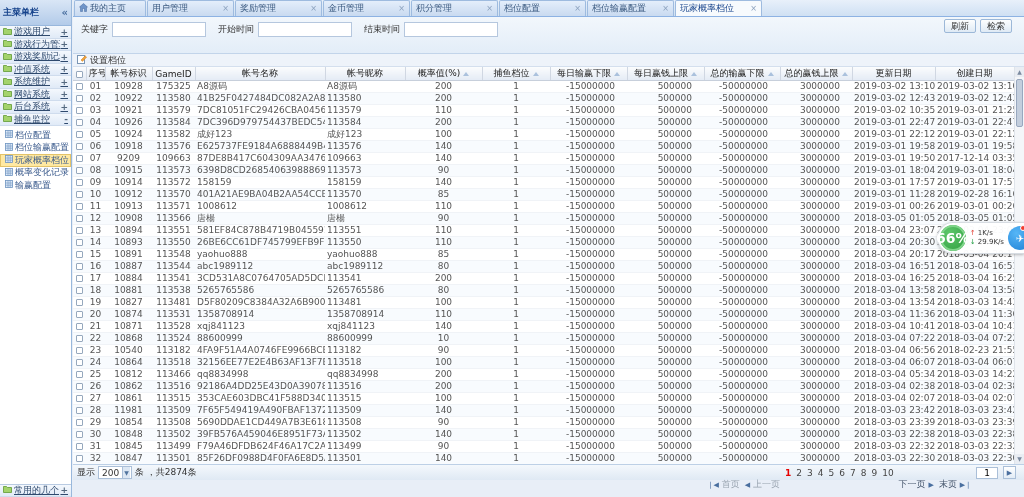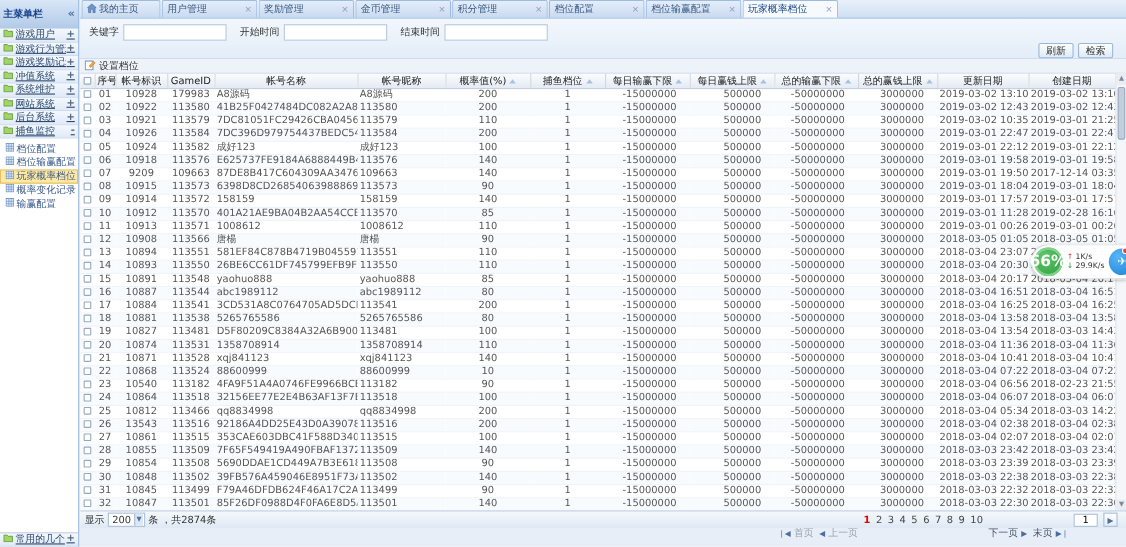--- a/index.html
+++ b/index.html
@@ -27,21 +27,21 @@
   .tab { height:16px; width:87px; display:flex; align-items:center; gap:2px; padding:0 4px; background:linear-gradient(#e4eefb,#c9daf0); border:1px solid #9ebbdf; border-bottom:none; border-radius:2px 2px 0 0; color:#3b5a80; overflow:hidden; }
   .tab.first { width:72px; }
   .tab.active { background:#f7fafd; color:#15428b; }
   .tab .t-lbl { flex:1; white-space:nowrap; overflow:hidden; }
   .tab .x { color:#8aa0bd; font-size:8px; line-height:8px; }
 
   .filterbar { position:relative; height:37px; background:linear-gradient(#f2f7fc,#e3edf8); border-bottom:1px solid #c2d4ea; }
   .f-row { display:flex; align-items:center; padding:5px 0 0 8px; gap:4px; }
   .f-label { color:#333; white-space:nowrap; }
   .f-input { width:94px; height:15px; border:1px solid #b5c7de; background:#fff; font-size:9px; padding:0 2px; margin-right:8px; font-family:inherit; }
-  .f-actions { position:absolute; right:12px; bottom:0; display:flex; gap:4px; }
+  .f-actions { position:absolute; right:12px; bottom:20px; display:flex; gap:4px; }
   .btn { height:14px; padding:0 6px; border:1px solid #9cb8d8; border-radius:2px; background:linear-gradient(#fdfefe,#dfeaf5); color:#333; display:flex; align-items:center; cursor:pointer; }
 
   .grid { position:absolute; top:54px; left:0; width:951px; height:426px; background:#fff; }
   .grid-toolbar { height:13px; background:#eef3fa; border-bottom:1px solid #d4dfee; display:flex; align-items:flex-start; gap:3px; padding-left:4px; color:#333; }
   table { border-collapse:collapse; table-layout:fixed; width:941px; }
   thead td { height:12px; background:linear-gradient(#fbfcfd,#e4ebf5); border-right:1px solid #d0d7e2; border-bottom:1px solid #c7cfdb; color:#222; padding:0 2px; white-space:nowrap; overflow:hidden; text-align:center; }
   tbody td { height:11px; line-height:11px; border-bottom:1px solid #f0f3f7; color:#555; padding:0 2px; white-space:nowrap; overflow:hidden; }
   tbody tr:nth-child(even) { background:#f8fbfe; }
   td.c { text-align:center; } td.r { text-align:right; padding-right:12px; } td.l { text-align:left; }
   .cb { display:inline-block; width:7px; height:7px; border:1px solid #96a8bd; background:#fff; border-radius:1px; vertical-align:middle; }
@@ -286,21 +286,21 @@
               <td>总的赢钱上限<span class="sort-arrow"></span></td>
               <td>更新日期</td>
               <td>创建日期</td>
             </tr>
           </thead>
         <tbody>
             <tr>
               <td class="c"><span class="cb"></span></td>
               <td class="c">01</td>
               <td class="c">10928</td>
-              <td class="c">179983</td>
+              <td class="c">175325</td>
               <td class="l">A8源码</td>
               <td class="l">A8源码</td>
               <td class="c">200</td>
               <td class="c">1</td>
               <td class="r">-15000000</td>
               <td class="r">500000</td>
               <td class="r">-50000000</td>
               <td class="r">3000000</td>
               <td class="c">2019-03-02 13:10:12</td>
               <td class="c">2019-03-02 13:10:12</td>
@@ -685,21 +685,21 @@
               <td class="r">-15000000</td>
               <td class="r">500000</td>
               <td class="r">-50000000</td>
               <td class="r">3000000</td>
               <td class="c">2018-03-04 05:34:48</td>
               <td class="c">2018-03-03 14:22:57</td>
             </tr>
             <tr>
               <td class="c"><span class="cb"></span></td>
               <td class="c">26</td>
-              <td class="c">13543</td>
+              <td class="c">10862</td>
               <td class="c">113516</td>
               <td class="l">92186A4DD25E43D0A3907858E493123</td>
               <td class="l">113516</td>
               <td class="c">200</td>
               <td class="c">1</td>
               <td class="r">-15000000</td>
               <td class="r">500000</td>
               <td class="r">-50000000</td>
               <td class="r">3000000</td>
               <td class="c">2018-03-04 02:38:24</td>
@@ -717,21 +717,21 @@
               <td class="r">-15000000</td>
               <td class="r">500000</td>
               <td class="r">-50000000</td>
               <td class="r">3000000</td>
               <td class="c">2018-03-04 02:07:45</td>
               <td class="c">2018-03-04 02:07:45</td>
             </tr>
             <tr>
               <td class="c"><span class="cb"></span></td>
               <td class="c">28</td>
-              <td class="c">10855</td>
+              <td class="c">11981</td>
               <td class="c">113509</td>
               <td class="l">7F65F549419A490FBAF13723B87C7EC</td>
               <td class="l">113509</td>
               <td class="c">140</td>
               <td class="c">1</td>
               <td class="r">-15000000</td>
               <td class="r">500000</td>
               <td class="r">-50000000</td>
               <td class="r">3000000</td>
               <td class="c">2018-03-03 23:42:16</td>

